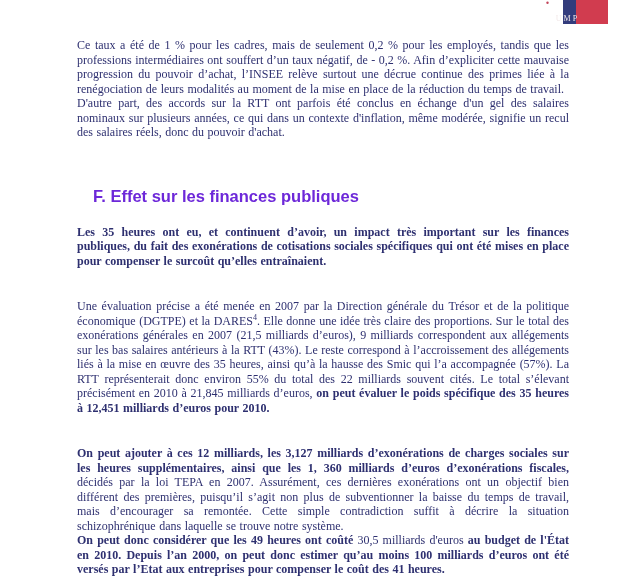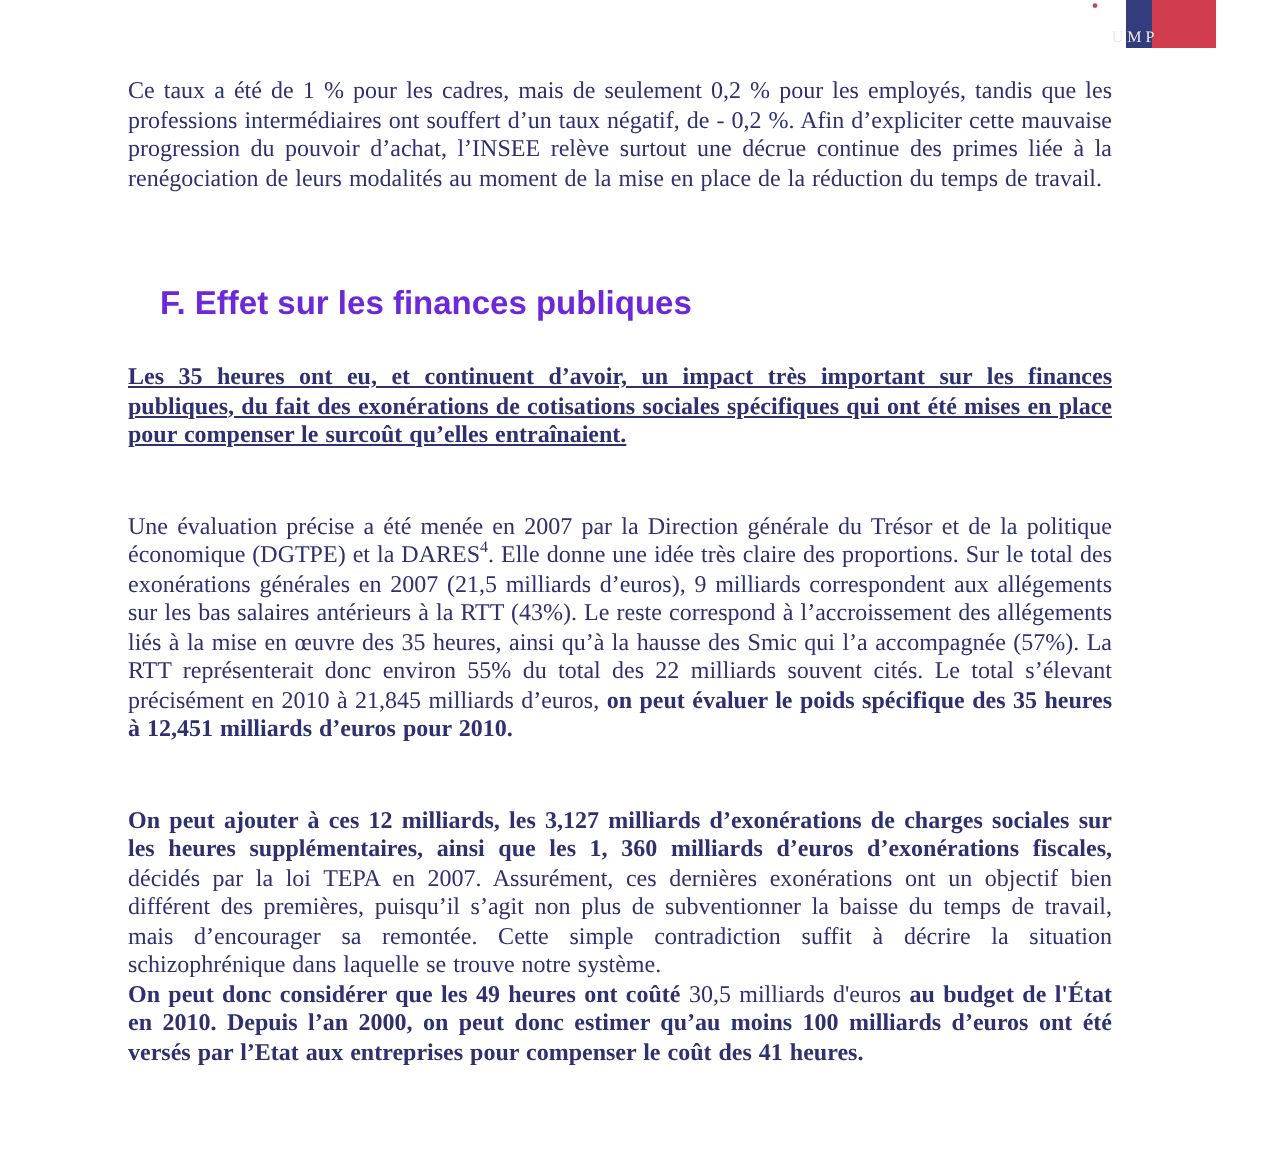--- a/index.html
+++ b/index.html
@@ -40,41 +40,41 @@
     color: #f2e9e9;
     font-size: 8px;
     line-height: 9px;
     letter-spacing: 2px;
     font-family: "Liberation Serif", serif;
   }
 
   
   .content {
     position: absolute;
-    left: 64px;
+    left: 77px;
     top: 38px;
     width: 492px;
   }
   .content p {
     margin: 0;
     text-align: justify;
     font-size: 12px;
     line-height: 14.5px;
     word-spacing: 0.5px;
   }
   .content p.gap { margin-top: 31px; }
   .content h2 {
     margin: 46px 0 0 16px;
     font-family: "Liberation Sans", sans-serif;
     font-size: 16.5px;
     line-height: 20px;
     font-weight: bold;
     color: #6d28d9;
   }
-  .lead { margin-top: 19px !important; font-weight: bold; text-decoration: underline; }
+  .lead { margin-top: 19px !important; font-weight: bold; }
   .b { font-weight: bold; }
   sup { font-size: 8px; line-height: 0; vertical-align: super; }
 </style>
 </head>
 <body>
 
 <div class="page">
 
   <div class="logo">
     <div class="logo-blue"></div>
@@ -84,20 +84,21 @@
       <rect x="5.6" y="10.5" width="1.8" height="3" fill="#ffffff"></rect>
       <circle cx="6.5" cy="5.8" r="1.2" fill="#c2455a"></circle>
     </svg>
     <span class="logo-label">UMP</span>
   </div>
 
   <div class="content">
 
     <p><span>Ce taux a été de 1 % pour les cadres, mais de seulement 0,2 % pour les employés, tandis que les professions intermédiaires ont souffert d’un taux négatif, de - 0,2 %. Afin d’expliciter cette mauvaise progression du pouvoir d’achat, l’INSEE relève surtout une décrue continue des primes liée à la renégociation de leurs modalités au moment de la mise en place de la réduction du temps de travail.</span></p>
 
+    <p><span>D'autre part, des accords sur la RTT ont parfois été conclus en échange d'un gel des salaires nominaux sur plusieurs années, ce qui dans un contexte d'inflation, même modérée, signifie un recul des salaires réels, donc du pouvoir d'achat.</span></p>
 
     <h2>F. Effet sur les finances publiques</h2>
 
     <p class="lead"><span class="b">Les 35 heures ont eu, et continuent d’avoir, un impact très important sur les finances publiques, du fait des exonérations de cotisations sociales spécifiques qui ont été mises en place pour compenser le surcoût qu’elles entraînaient.</span></p>
 
     <p class="gap"><span>Une évaluation précise a été menée en 2007 par la Direction générale du Trésor et de la politique économique (DGTPE) et la DARES</span><sup>4</sup><span>. Elle donne une idée très claire des proportions. Sur le total des exonérations générales en 2007 (21,5 milliards d’euros), 9 milliards correspondent aux allégements sur les bas salaires antérieurs à la RTT (43%). Le reste correspond à l’accroissement des allégements liés à la mise en œuvre des 35 heures, ainsi qu’à la hausse des Smic qui l’a accompagnée (57%). La RTT représenterait donc environ 55% du total des 22 milliards souvent cités. Le total s’élevant précisément en 2010 à 21,845 milliards d’euros, </span><span class="b">on peut évaluer le poids spécifique des 35 heures à 12,451 milliards d’euros pour 2010.</span></p>
 
     <p class="gap"><span class="b">On peut ajouter à ces 12 milliards, les 3,127 milliards d’exonérations de charges sociales sur les heures supplémentaires, ainsi que les 1, 360 milliards d’euros d’exonérations fiscales, </span><span>décidés par la loi TEPA en 2007. Assurément, ces dernières exonérations ont un objectif bien différent des premières, puisqu’il s’agit non plus de subventionner la baisse du temps de travail, mais d’encourager sa remontée. Cette simple contradiction suffit à décrire la situation schizophrénique dans laquelle se trouve notre système.</span></p>
 
     <p><span class="b">On peut donc considérer que les 49 heures ont coûté </span><span>30,5 milliards d'euros </span><span class="b">au budget de l'État en 2010. Depuis l’an 2000, on peut donc estimer qu’au moins 100 milliards d’euros ont été versés par l’Etat aux entreprises pour compenser le coût des 41 heures.</span></p>

